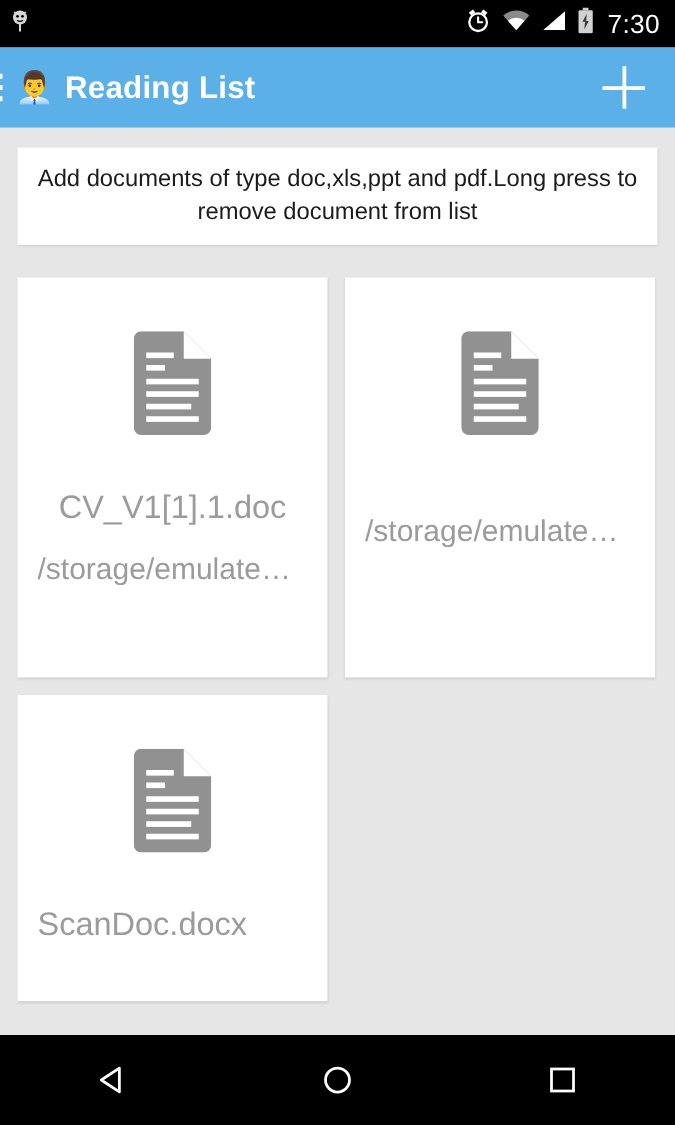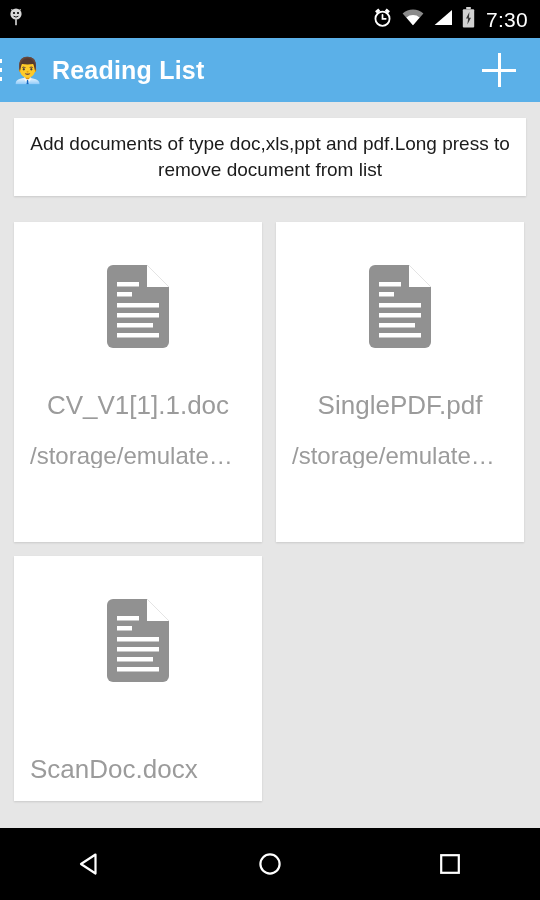--- a/index.html
+++ b/index.html
@@ -71,21 +71,21 @@
     position:absolute; top:222px; left:14px; width:513px;
     display:flex; flex-wrap:wrap; gap:14px;
   }
   .card {
     width:248px; background:#fff;
     box-shadow:0 1px 2px rgba(0,0,0,0.13);
     padding:0 16px;
     display:flex; flex-direction:column;
   }
   .card.with-path { height:320px;text-align:center; }
-  .card.no-path  { height:245px;gap:30px; }
+  .card.no-path  { height:245px; }
 
   .doc-icon-wrap {
     height:168px; display:flex; align-items:center; justify-content:center;
   }
   .card.no-path .doc-icon-wrap { height:168px; }
 
   .card-title {
     color:#9b9b9b; font-size:26px; line-height:30px;
     white-space:nowrap; overflow:hidden; text-overflow:ellipsis;
   }
@@ -198,21 +198,20 @@
           <path d="M6 0 H40 L62 22 V77 A6 6 0 0 1 56 83 H6 A6 6 0 0 1 0 77 V6 A6 6 0 0 1 6 0 Z" fill="#919191"></path>
           <path d="M40 0 L62 22 H40 Z" fill="#ffffff"></path>
           <rect x="10" y="17" width="22" height="4.5" fill="#ffffff"></rect>
           <rect x="10" y="27" width="15" height="4.5" fill="#ffffff"></rect>
           <rect x="10" y="38" width="42" height="4.5" fill="#ffffff"></rect>
           <rect x="10" y="48" width="42" height="4.5" fill="#ffffff"></rect>
           <rect x="10" y="58" width="36" height="4.5" fill="#ffffff"></rect>
           <rect x="10" y="68" width="42" height="4.5" fill="#ffffff"></rect>
         </svg>
       </div>
-      <div class="card-title">SinglePDF.pdf</div>
       <div class="card-path">/storage/emulated/…</div>
     </div>
 
     <div class="card no-path">
       <div class="doc-icon-wrap">
         <svg width="62" height="83" viewBox="0 0 62 83">
           <path d="M6 0 H40 L62 22 V77 A6 6 0 0 1 56 83 H6 A6 6 0 0 1 0 77 V6 A6 6 0 0 1 6 0 Z" fill="#919191"></path>
           <path d="M40 0 L62 22 H40 Z" fill="#ffffff"></path>
           <rect x="10" y="17" width="22" height="4.5" fill="#ffffff"></rect>
           <rect x="10" y="27" width="15" height="4.5" fill="#ffffff"></rect>

